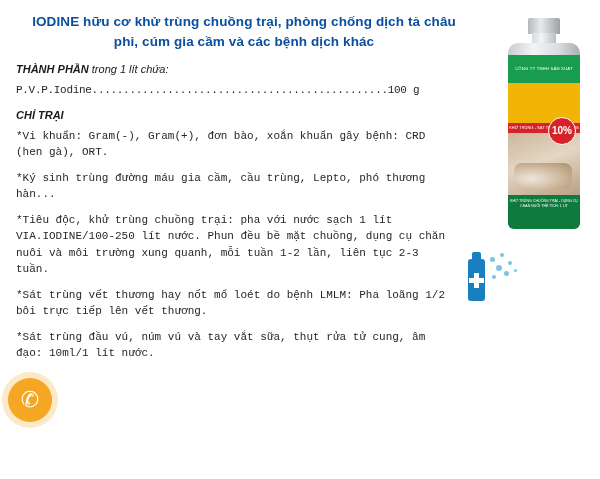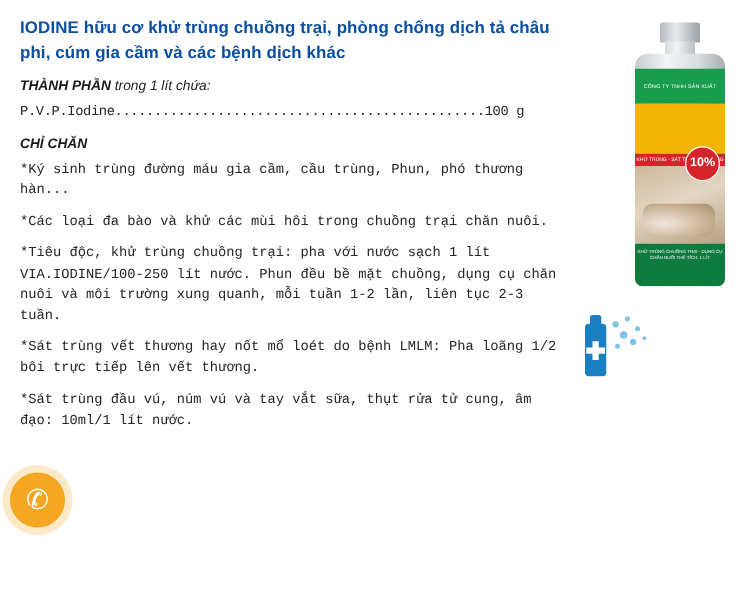--- a/index.html
+++ b/index.html
@@ -24,22 +24,23 @@
     position: absolute;
     left: 16px;
     top: 12px;
     width: 440px;
   }
   .title {
     font-size: 13.5px;
     font-weight: bold;
     color: #0a4fa0;
     line-height: 1.45;
-    margin: 0 0 12px 0;
+    margin: 0 0 12px 16px;
     letter-spacing: 0.1px;
+    text-align: center;
   }
   .section-head {
     font-size: 11px;
     font-weight: bold;
     color: #1a1a1a;
     margin: 10px 0 7px 0;
     font-style: italic;
   }
   .section-head .norm {
     font-weight: normal;
@@ -257,23 +258,23 @@
 
   <div class="content">
 
     <h1 class="title">IODINE hữu cơ khử trùng chuồng trại, phòng chống dịch tả châu phi, cúm gia cầm và các bệnh dịch khác</h1>
 
     <div class="section-head">
       <span>THÀNH PHẦN</span><span class="norm"> trong 1 lít chứa:</span>
     </div>
     <p class="line dotfill">P.V.P.Iodine...............................................100 g</p>
 
-    <div class="section-head">CHỈ CHĂN</div>
-    <p class="line">*Ký sinh trùng đường máu gia cầm, cầu trùng, Phun, phó thương hàn...</p>
-    <p class="line">*Các loại đa bào và khử các mùi hôi trong chuồng trại chăn nuôi.</p>
+    <div class="section-head">CHỈ TRẠI</div>
+    <p class="line">*Vi khuẩn: Gram(-), Gram(+), đơn bào, xoắn khuẩn gây bệnh: CRD (hen gà), ORT.</p>
+    <p class="line">*Ký sinh trùng đường máu gia cầm, cầu trùng, Lepto, phó thương hàn...</p>
 
     <p class="line">*Tiêu độc, khử trùng chuồng trại: pha với nước sạch 1 lít VIA.IODINE/100-250 lít nước. Phun đều bề mặt chuồng, dụng cụ chăn nuôi và môi trường xung quanh, mỗi tuần 1-2 lần, liên tục 2-3 tuần.</p>
     <p class="line">*Sát trùng vết thương hay nốt mổ loét do bệnh LMLM: Pha loãng 1/2 bôi trực tiếp lên vết thương.</p>
     <p class="line tight">*Sát trùng đầu vú, núm vú và tay vắt sữa, thụt rửa tử cung, âm đạo: 10ml/1 lít nước.</p>
 
   </div>
 
   <div class="product">
     <div class="bottle-cap"></div>
     <div class="bottle-neck"></div>

